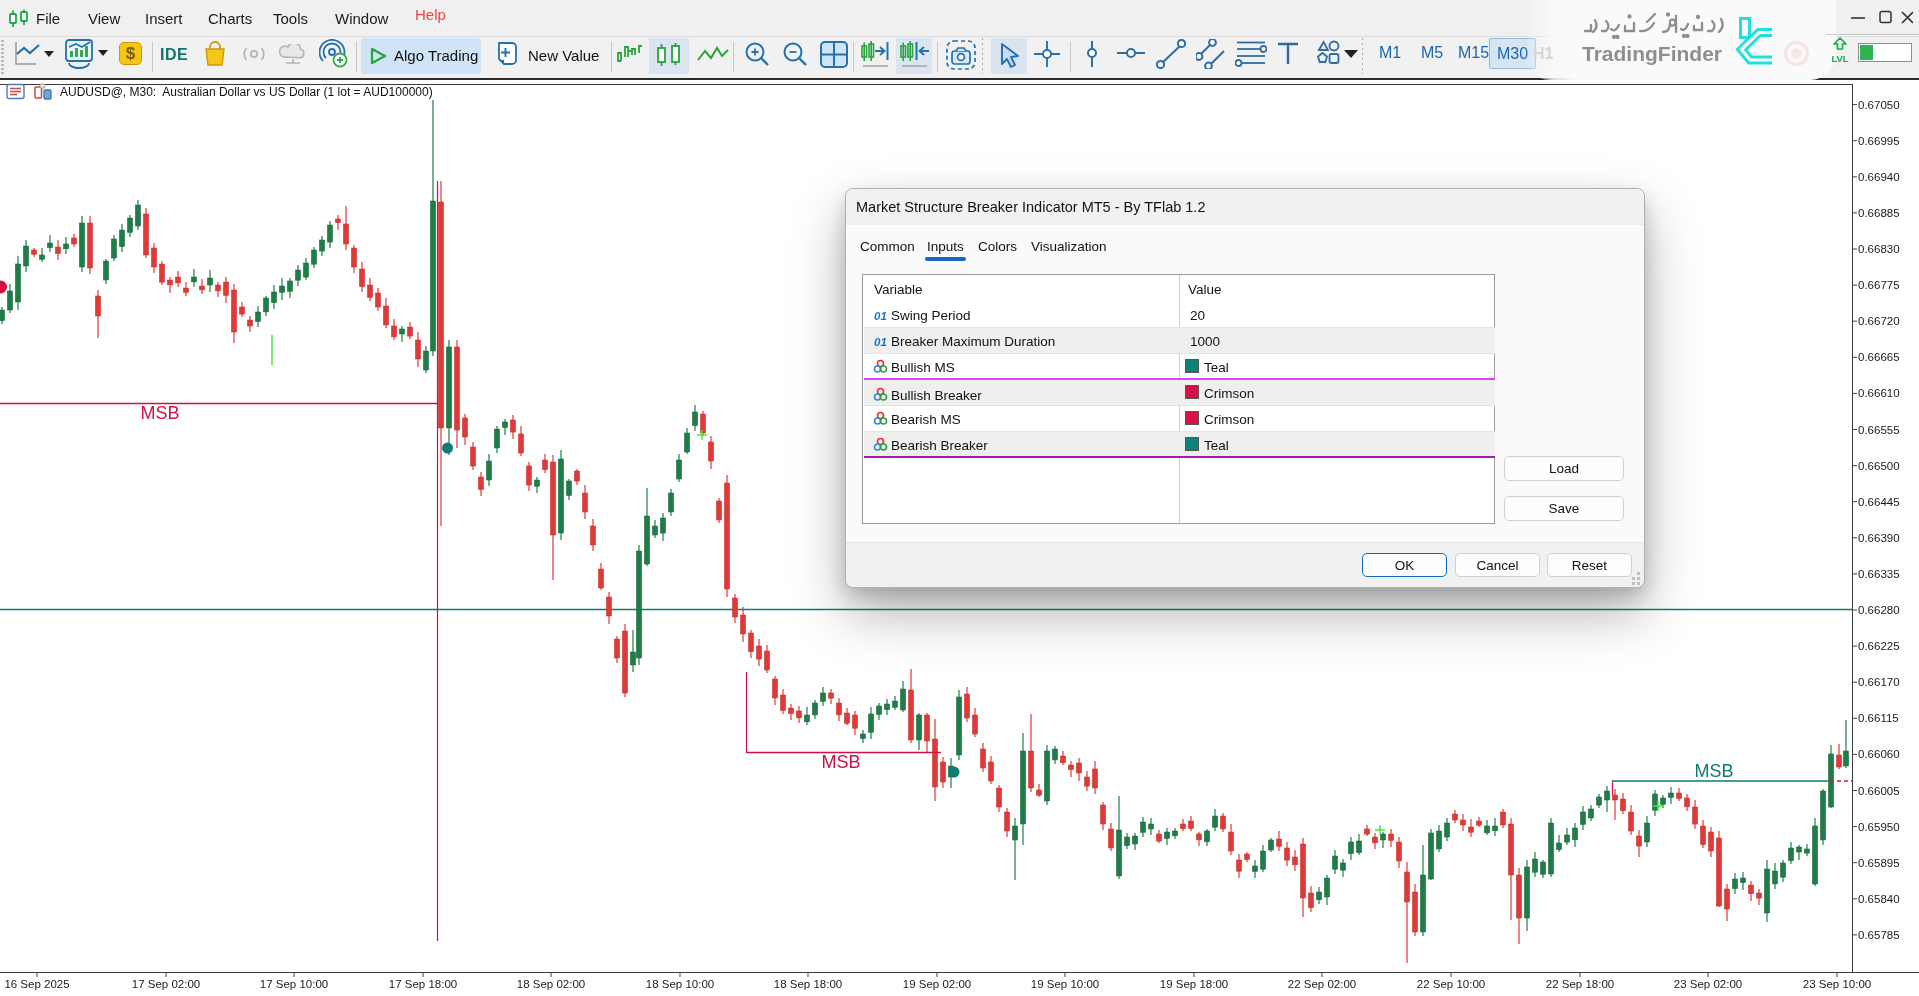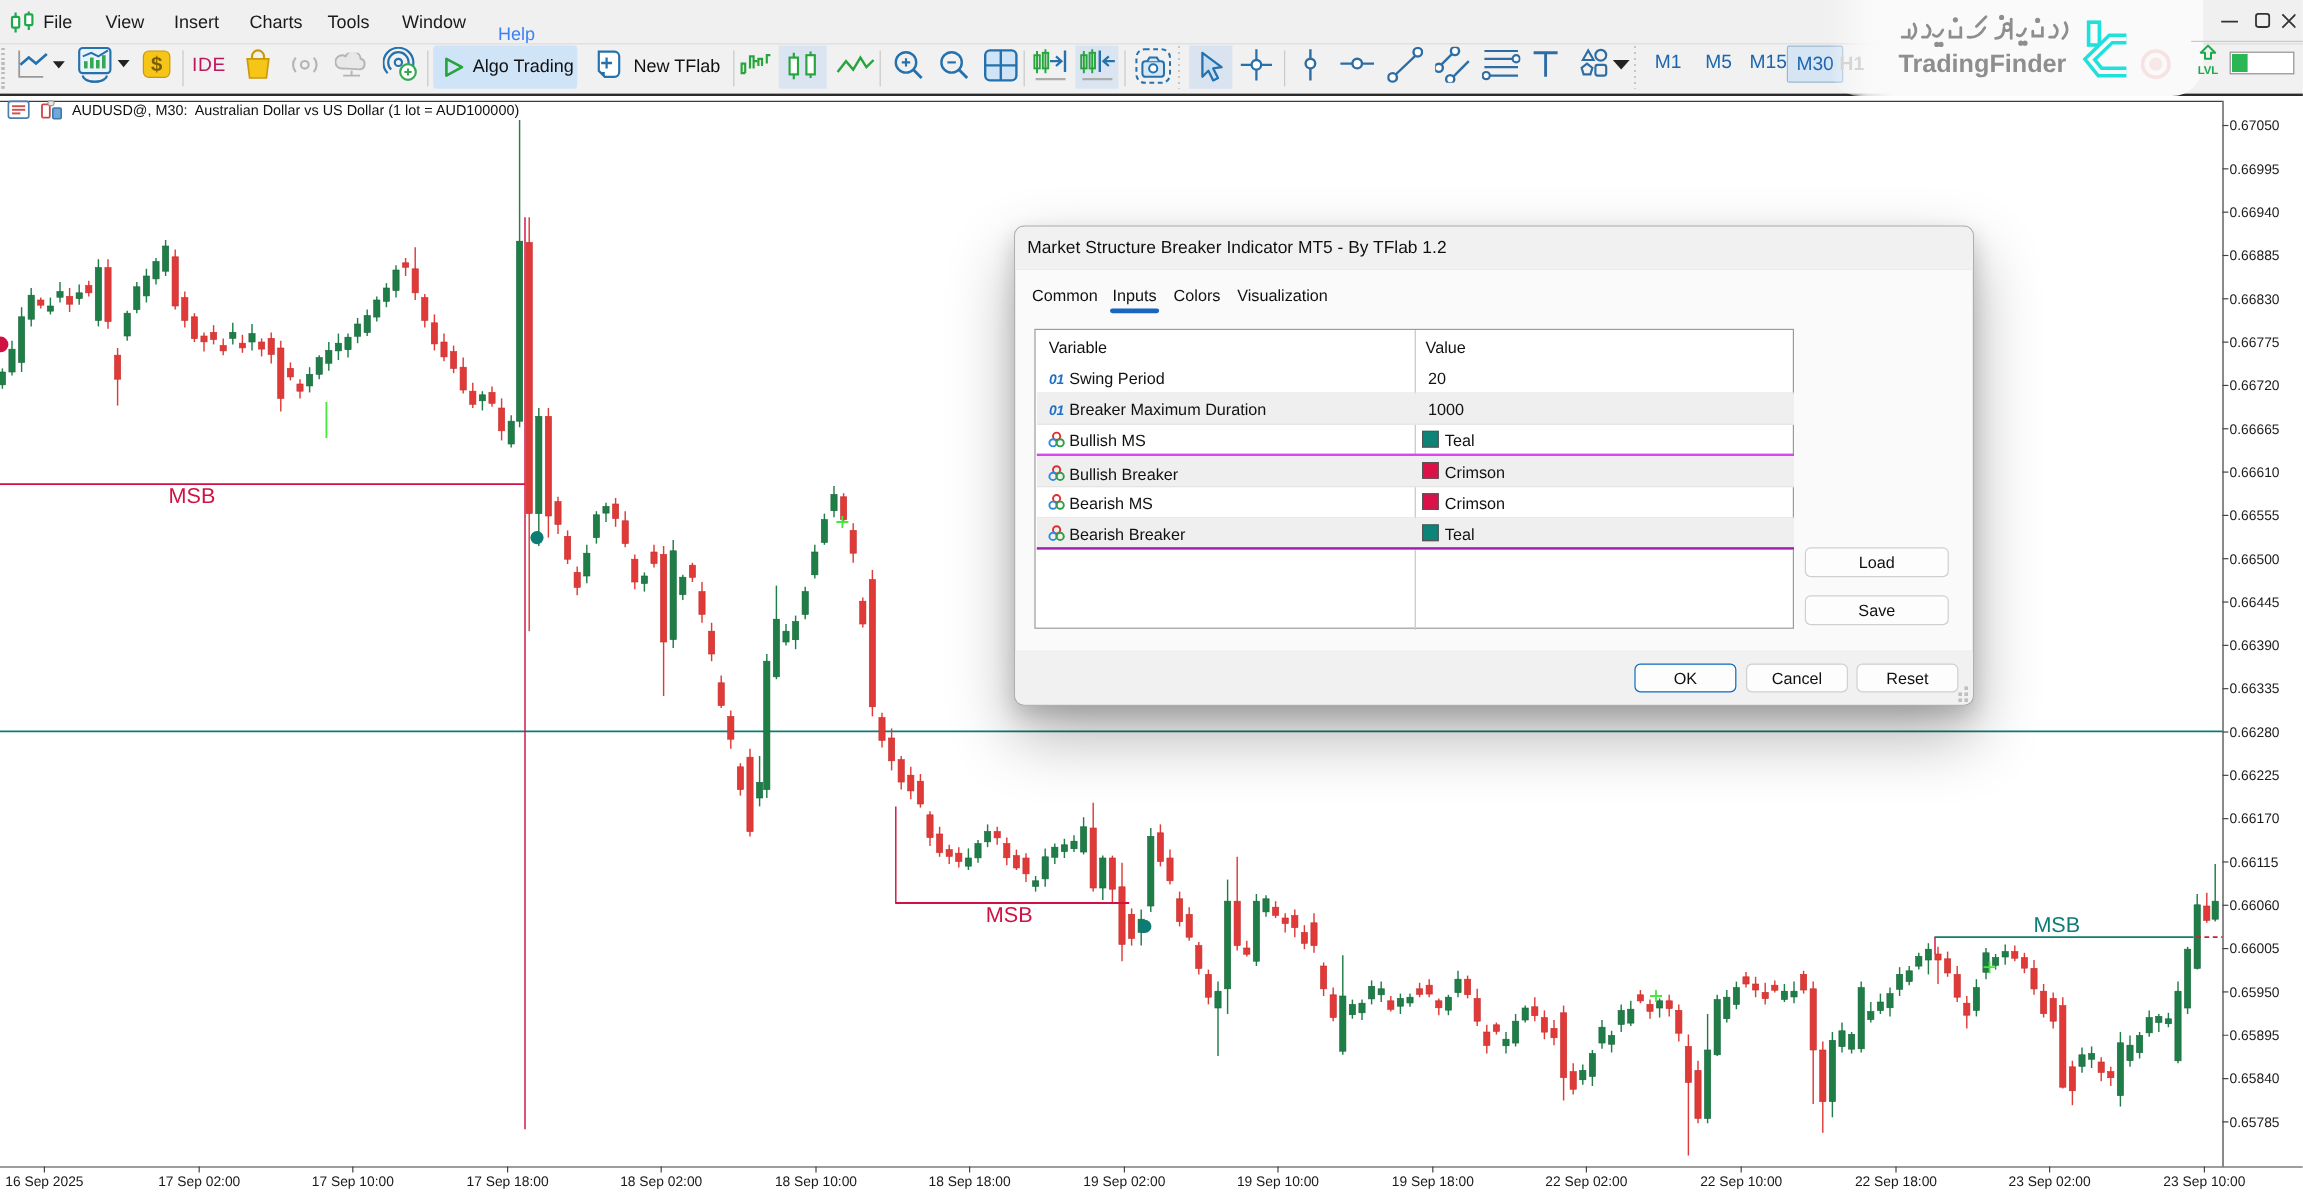--- a/index.html
+++ b/index.html
@@ -17,21 +17,21 @@
  <rect x="13" y="3" width="6" height="9" rx="1" fill="#fff" stroke="#1ba94c" stroke-width="1.8"></rect>
  <line x1="16" y1="0.5" x2="16" y2="3" stroke="#1ba94c" stroke-width="1.8"></line>
  <line x1="16" y1="12" x2="16" y2="16" stroke="#1ba94c" stroke-width="1.8"></line>
 </svg>
 <div style="position:absolute;left:36px;top:10px;font-size:15px;color:#1a1a1a">File</div>
 <div style="position:absolute;left:88px;top:10px;font-size:15px;color:#1a1a1a">View</div>
 <div style="position:absolute;left:145px;top:10px;font-size:15px;color:#1a1a1a">Insert</div>
 <div style="position:absolute;left:208px;top:10px;font-size:15px;color:#1a1a1a">Charts</div>
 <div style="position:absolute;left:273px;top:10px;font-size:15px;color:#1a1a1a">Tools</div>
 <div style="position:absolute;left:335px;top:10px;font-size:15px;color:#1a1a1a">Window</div>
-<div style="position:absolute;left:415px;top:20px;font-size:15px;color:#3b82f6">Help</div>
+<div style="position:absolute;left:415px;top:6px;font-size:15px;color:#ef4444">Help</div>
 
 <div style="position:absolute;left:0;top:36px;width:1919px;height:42px;background:#f1f1f1;border-top:1px solid #dcdcdc"></div>
 <div style="position:absolute;left:0;top:78px;width:1919px;height:2px;background:#2b2b2b"></div>
 
 <div style="position:absolute;left:1px;top:40px;width:3px;height:34px;background:repeating-linear-gradient(to bottom,#bbb 0 2px,transparent 2px 4px)"></div>
 <svg width="42" height="30" style="position:absolute;left:13px;top:39px" viewBox="0 0 42 30">
  <path d="M3 3 v22 h20" stroke="#999" stroke-width="1.5" fill="none"></path>
  <path d="M4 15 l7-6 6 5 9-8" stroke="#2471ad" stroke-width="2.2" fill="none"></path>
  <path d="M31 12 l5 6 5-6 z" fill="#222"></path>
 </svg>
@@ -41,21 +41,21 @@
  <path d="M8 28 a9 4 0 0 0 16 0" fill="none" stroke="#2471ad" stroke-width="1.5"></path>
  <rect x="7" y="13" width="3" height="6" fill="#34a853"></rect>
     <rect x="12" y="10" width="3" height="9" fill="#34a853"></rect>
  <rect x="17" y="12" width="3" height="7" fill="#34a853"></rect>
     <rect x="22" y="8" width="3" height="11" fill="#34a853"></rect>
  <path d="M6 9 l7-3 6 3 8-5" stroke="#2471ad" stroke-width="1.6" fill="none"></path>
  <path d="M35 12 l5 6 5-6 z" fill="#222"></path>
 </svg>
 <div style="position:absolute;left:119px;top:42px;width:23px;height:23px;background:#f5c518;border:1.5px solid #c99a08;border-radius:5px;color:#7a5b00;font-weight:bold;font-size:17px;text-align:center;line-height:22px">$</div>
 <div style="position:absolute;left:152px;top:42px;width:1px;height:30px;background:#c9c9c9"></div>
-<div style="position:absolute;left:160px;top:46px;color:#be185d;font-weight:normal;font-size:16px;letter-spacing:0.5px">IDE</div>
+<div style="position:absolute;left:160px;top:46px;color:#0f766e;font-weight:bold;font-size:16px;letter-spacing:0.5px">IDE</div>
 <svg width="26" height="28" style="position:absolute;left:202px;top:40px" viewBox="0 0 26 28">
  <path d="M4 9 h18 l-2 16 h-14 z" fill="#f5c518" stroke="#c99a08" stroke-width="1.4"></path>
  <path d="M8 9 v-2 a5 5 0 0 1 10 0 v2" stroke="#c99a08" stroke-width="1.8" fill="none"></path>
 </svg>
 <svg width="28" height="18" style="position:absolute;left:240px;top:45px" viewBox="0 0 28 18">
  <circle cx="14" cy="9" r="3.2" fill="none" stroke="#b5b5b5" stroke-width="1.8"></circle>
  <path d="M6.5 3 a9 9 0 0 0 0 12 M21.5 3 a9 9 0 0 1 0 12" stroke="#b5b5b5" stroke-width="1.8" fill="none"></path>
 </svg>
 <svg width="28" height="22" style="position:absolute;left:279px;top:44px" viewBox="0 0 28 22">
  <path d="M7 13 a5.5 5.5 0 1 1 2-10 a6.5 6.5 0 0 1 12.5 2 a4.5 4.5 0 0 1 -0.5 8.8 z" fill="#e8e8e8" stroke="#b5b5b5" stroke-width="1.6"></path>
@@ -72,21 +72,21 @@
 <div style="position:absolute;left:361px;top:38px;width:120px;height:36px;background:#cfe4f7;border-radius:3px"></div>
 <svg width="20" height="20" style="position:absolute;left:368px;top:46px" viewBox="0 0 20 20">
  <path d="M4 3 l13 7 -13 7 z" fill="none" stroke="#27a53c" stroke-width="2.2" stroke-linejoin="round"></path>
 </svg>
 <div style="position:absolute;left:394px;top:47px;font-size:15px;color:#111">Algo Trading</div>
 <svg width="28" height="28" style="position:absolute;left:494px;top:40px" viewBox="0 0 28 28">
  <path d="M5 3 h13 a4 4 0 0 1 4 4 v13 a4 4 0 0 1 -4 4 h-8 l-5-5 z" fill="#fff" stroke="#2471ad" stroke-width="1.8"></path>
  <path d="M11.5 8 v9 M7 12.5 h9" stroke="#2471ad" stroke-width="1.9"></path>
  <path d="M5 20 l5 0 0 4 z" fill="#2471ad"></path>
 </svg>
-<div style="position:absolute;left:528px;top:47px;font-size:15px;color:#111">New TFlab</div>
+<div style="position:absolute;left:528px;top:47px;font-size:15px;color:#111">New Value</div>
 <div style="position:absolute;left:611px;top:42px;width:1px;height:30px;background:#c9c9c9"></div>
 <svg width="28" height="26" style="position:absolute;left:615px;top:41px" viewBox="0 0 28 26">
  <path d="M3 20 v-8 h3 v8 M10 16 v-10 h3 v10 M13 10 h3 M3 12 v8 h3 M17 14 v-6 h3 v6 M24 12 v-7 h3" stroke="#27a53c" stroke-width="1.8" fill="none"></path>
 </svg>
 <div style="position:absolute;left:649px;top:38px;width:40px;height:36px;background:#dbe5f1"></div>
 <svg width="30" height="28" style="position:absolute;left:654px;top:42px" viewBox="0 0 30 28">
  <rect x="4" y="6" width="7" height="14" fill="#fff" stroke="#27a53c" stroke-width="1.8"></rect>
  <line x1="7.5" y1="2" x2="7.5" y2="6" stroke="#27a53c" stroke-width="1.8"></line>
  <line x1="7.5" y1="20" x2="7.5" y2="24" stroke="#27a53c" stroke-width="1.8"></line>
  <rect x="18" y="4" width="7" height="16" fill="#fff" stroke="#27a53c" stroke-width="1.8"></rect>

